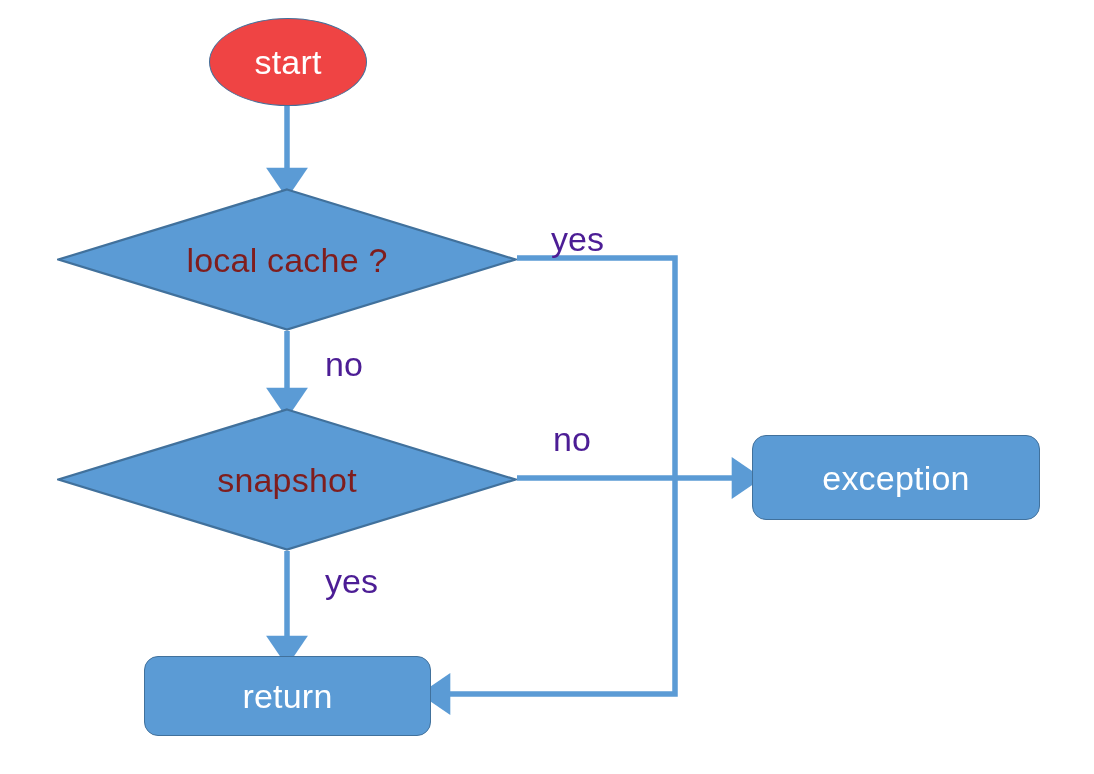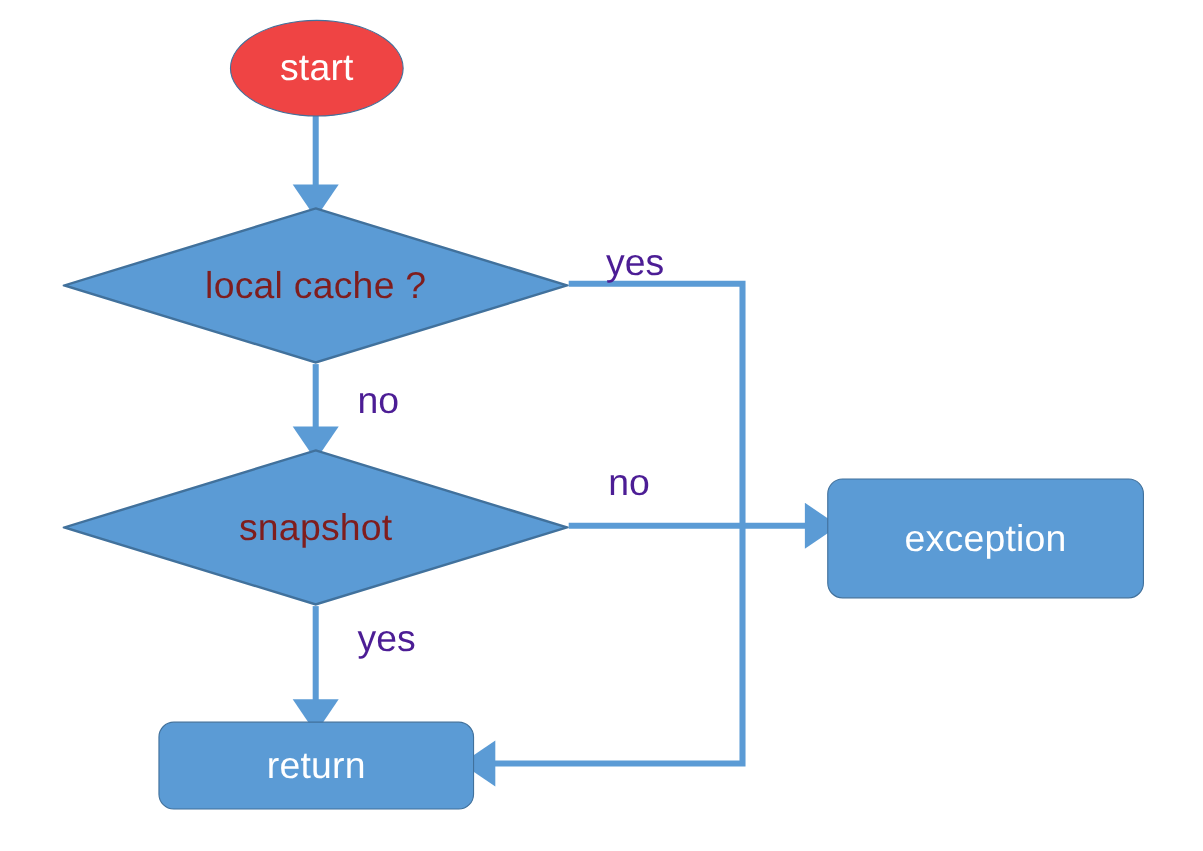--- a/index.html
+++ b/index.html
@@ -121,21 +121,21 @@
     <span class="diamond-label">local cache ?</span>
   </div>
 
   <div class="node node-diamond" style="left:57px; top:408px; width:460px; height:143px;">
     <svg class="diamond-shape" viewBox="0 0 460 143" preserveAspectRatio="none" xmlns="http://www.w3.org/2000/svg">
       <polygon points="230,1.5 458.5,71.5 230,141.5 1.5,71.5" fill="#5B9BD5" stroke="#41719C" stroke-width="2.2"></polygon>
     </svg>
     <span class="diamond-label">snapshot</span>
   </div>
 
-  <div class="node node-rounded" style="left:752px; top:435px; width:288px; height:109px;">
+  <div class="node node-rounded" style="left:752px; top:435px; width:288px; height:85px;">
     <span>exception</span>
   </div>
 
   <div class="node node-rounded" style="left:144px; top:656px; width:287px; height:80px;">
     <span>return</span>
   </div>
 
   <div class="edge-label" style="left:551px; top:222px;">yes</div>
 
   <div class="edge-label" style="left:325px; top:347px;">no</div>

